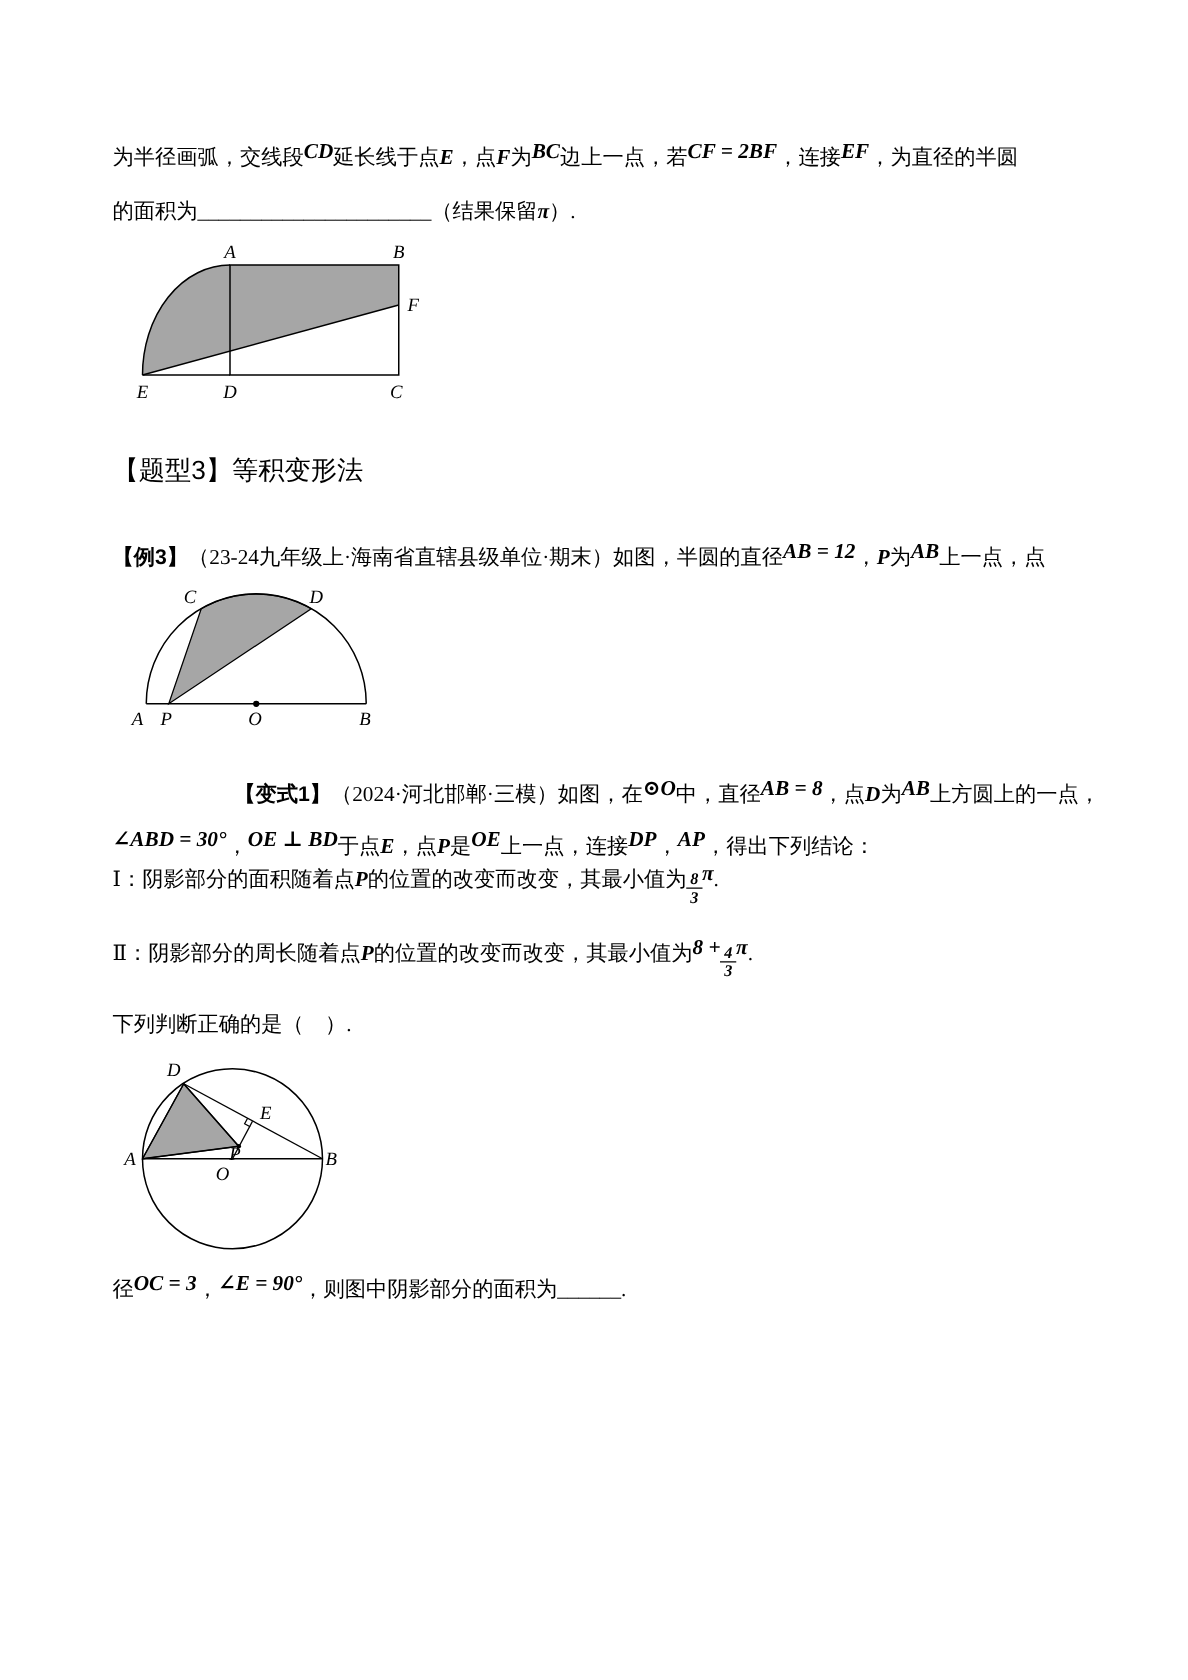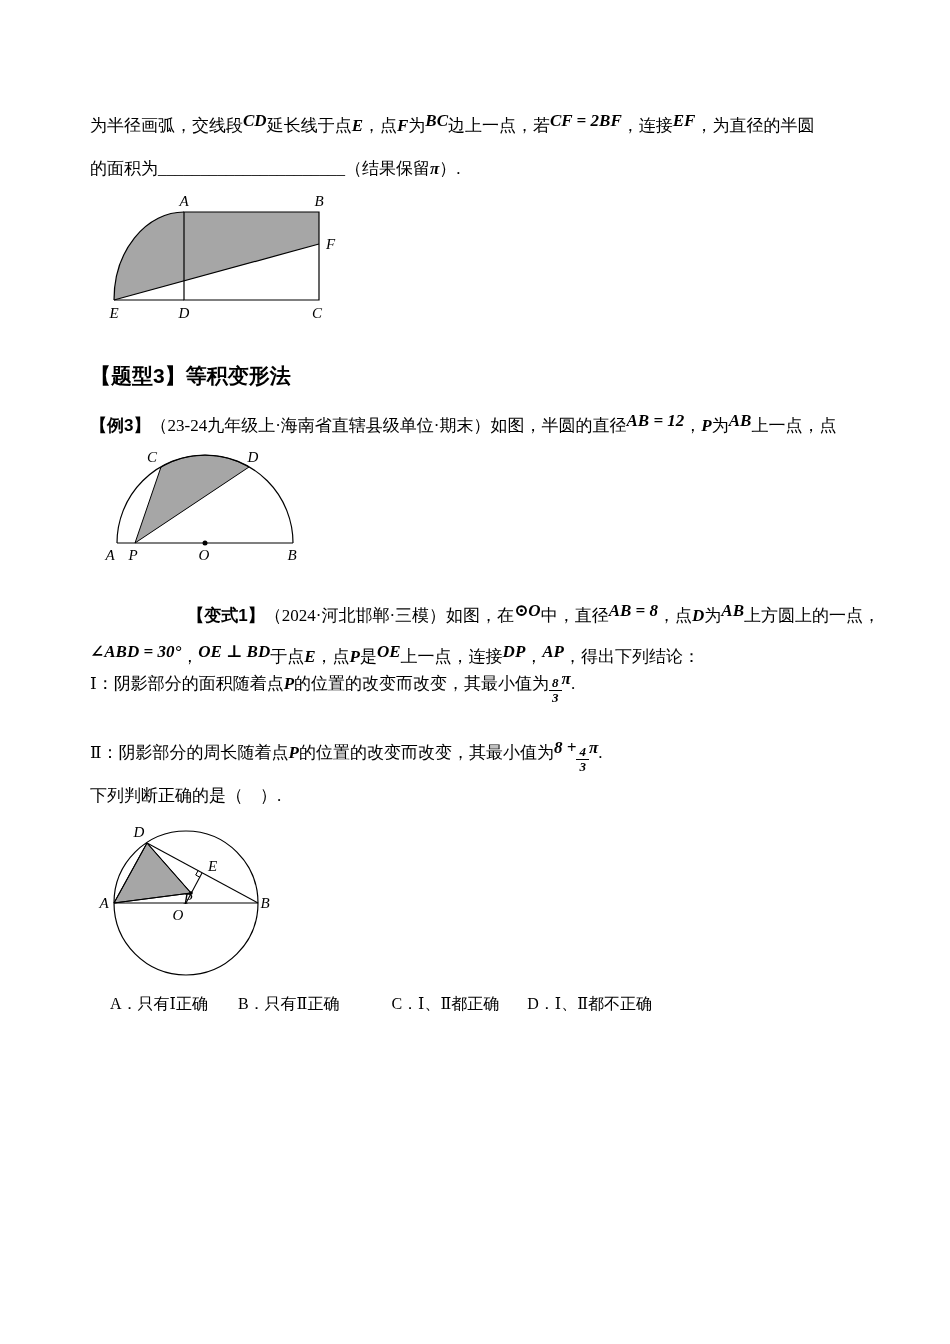--- a/index.html
+++ b/index.html
@@ -7,21 +7,21 @@
   body {
     width:950px; height:1344px; position:relative; overflow:hidden;
     font-family:"Liberation Serif","DejaVu Serif",serif; color:#000;
   }
   .page { padding:112px 70px 0 90px; }
   .line { font-size:17px; line-height:27px; white-space:nowrap; }
   .raised { display:inline-block; transform:translateY(-5px); }
   .math { font-style:italic; font-weight:600; font-family:"Liberation Serif","DejaVu Serif",serif; }
   .bold { font-weight:700; font-family:"Liberation Sans","DejaVu Sans",sans-serif; }
   .heading {
-    font-size:21px; font-weight:700; margin-top:36px;
+    font-size:21px; font-weight:400; margin-top:36px;
     font-family:"Liberation Sans","DejaVu Sans",sans-serif;
   }
   .frac {
     display:inline-flex; flex-direction:column; align-items:center;
     vertical-align:-6px; font-size:13px; line-height:14px;
     font-style:italic; font-weight:600;
   }
   .frac.raised { transform:translateY(-8px); }
   .frac .fnum { border-bottom:1px solid #000; padding:0 3px; }
   .figure { line-height:0; }
@@ -50,21 +50,21 @@
       <text x="213" y="20" text-anchor="middle">B</text>
       <text x="220" y="63" text-anchor="start">F</text>
       <text x="8" y="132" text-anchor="middle">E</text>
       <text x="78" y="132" text-anchor="middle">D</text>
       <text x="211" y="132" text-anchor="middle">C</text>
     </svg>
   </div>
 
   <div class="heading">【题型3】等积变形法</div>
 
-  <div class="line" style="margin-top:22px;"><span class="bold">【例3】</span><span>（23-24九年级上·海南省直辖县级单位·期末）如图，半圆的直径</span><span class="math raised">AB = 12</span><span>，</span><span class="math">P</span><span>为</span><span class="math raised">AB</span><span>上一点，点</span></div>
+  <div class="line" style="margin-top:42px;"><span class="bold">【例3】</span><span>（23-24九年级上·海南省直辖县级单位·期末）如图，半圆的直径</span><span class="math raised">AB = 12</span><span>，</span><span class="math">P</span><span>为</span><span class="math raised">AB</span><span>上一点，点</span></div>
 
   <div class="figure" style="margin-top:4px; margin-left:10px;">
     <svg width="210" height="125" viewBox="0 0 210 125">
       <path d="M 35 100 L 61 24 A 88 88 0 0 1 149 24 Z" stroke="#000" stroke-width="1" fill="#a6a6a6"></path>
       <path d="M 17 100 A 88 88 0 0 1 193 100" fill="none" stroke="#000" stroke-width="1.2"></path>
       <line x1="17" y1="100" x2="193" y2="100" stroke="#000" stroke-width="1.2"></line>
       <circle cx="105" cy="100" r="2.5" fill="#000"></circle>
       <text x="52" y="19" text-anchor="middle">C</text>
       <text x="153" y="19" text-anchor="middle">D</text>
       <text x="10" y="117" text-anchor="middle">A</text>
@@ -73,25 +73,25 @@
       <text x="192" y="117" text-anchor="middle">B</text>
     </svg>
   </div>
 
   <div class="line" style="margin-top:34px;text-align:right;"><span class="bold">【变式1】</span><span>（2024·河北邯郸·三模）如图，在</span><span class="math raised">⊙O</span><span>中，直径</span><span class="math raised">AB = 8</span><span>，点</span><span class="math">D</span><span>为</span><span class="math raised">AB</span><span>上方圆上的一点，</span></div>
   <div class="line" style="margin-top:14px;"><span class="math raised">∠ABD = 30°</span><span>，</span><span class="math raised">OE ⊥ BD</span><span>于点</span><span class="math">E</span><span>，点</span><span class="math">P</span><span>是</span><span class="math raised">OE</span><span>上一点，连接</span><span class="math raised">DP</span><span>，</span><span class="math raised">AP</span><span>，得出下列结论：</span></div>
   <div class="line" style=""><span>Ⅰ：阴影部分的面积随着点</span><span class="math">P</span><span>的位置的改变而改变，其最小值为</span><span class="frac raised">
         <span class="fnum">8</span>
         <span class="fden">3</span>
       </span><span class="math raised">π</span><span>.</span></div>
-  <div class="line" style="margin-top:26px;"><span>Ⅱ：阴影部分的周长随着点</span><span class="math">P</span><span>的位置的改变而改变，其最小值为</span><span class="math raised">8 + </span><span class="frac raised">
+  <div class="line" style="margin-top:16px;"><span>Ⅱ：阴影部分的周长随着点</span><span class="math">P</span><span>的位置的改变而改变，其最小值为</span><span class="math raised">8 + </span><span class="frac raised">
         <span class="fnum">4</span>
         <span class="fden">3</span>
       </span><span class="math raised">π</span><span>.</span></div>
-  <div class="line" style="">下列判断正确的是（　）.</div>
+  <div class="line" style="margin-top:14px;">下列判断正确的是（　）.</div>
 
   <div class="figure" style="margin-top:8px; margin-left:4px;">
     <svg width="190" height="165" viewBox="0 0 190 165">
       <path d="M 20 86 L 53 26 L 97 76 Z" stroke="#000" stroke-width="1" fill="#a6a6a6"></path>
       <circle cx="92" cy="86" r="72" fill="none" stroke="#000" stroke-width="1.2"></circle>
       <line x1="20" y1="86" x2="164" y2="86" stroke="#000" stroke-width="1.1"></line>
       <line x1="20" y1="86" x2="53" y2="26" stroke="#000" stroke-width="1.1"></line>
       <line x1="53" y1="26" x2="164" y2="86" stroke="#000" stroke-width="1.1"></line>
       <line x1="92" y1="86" x2="108" y2="56" stroke="#000" stroke-width="1.1"></line>
       <line x1="53" y1="26" x2="97" y2="76" stroke="#000" stroke-width="1.1"></line>
@@ -100,21 +100,16 @@
       <circle cx="97" cy="76" r="1.8" fill="#000"></circle>
       <text x="45" y="20" text-anchor="middle">D</text>
       <text x="114" y="54" text-anchor="start">E</text>
       <text x="94" y="87" text-anchor="middle" font-size="13">P</text>
       <text x="10" y="91" text-anchor="middle">A</text>
       <text x="84" y="103" text-anchor="middle">O</text>
       <text x="171" y="91" text-anchor="middle">B</text>
     </svg>
   </div>
 
-  <div class="options">
-    <span style="margin-right:26px;">A．只有Ⅰ正确</span>
-    <span style="margin-right:48px;">B．只有Ⅱ正确</span>
-    <span style="margin-right:24px;">C．Ⅰ、Ⅱ都正确</span>
-    <span>D．Ⅰ、Ⅱ都不正确</span>
-  </div>
 
+  <div class="line" style="margin-top:12px;"><span>径</span><span class="math raised">OC = 3</span><span>，</span><span class="math raised">∠E = 90°</span><span>，则图中阴影部分的面积为</span><span>______</span><span>.</span></div>
 
 </div>
 
 </body></html>

